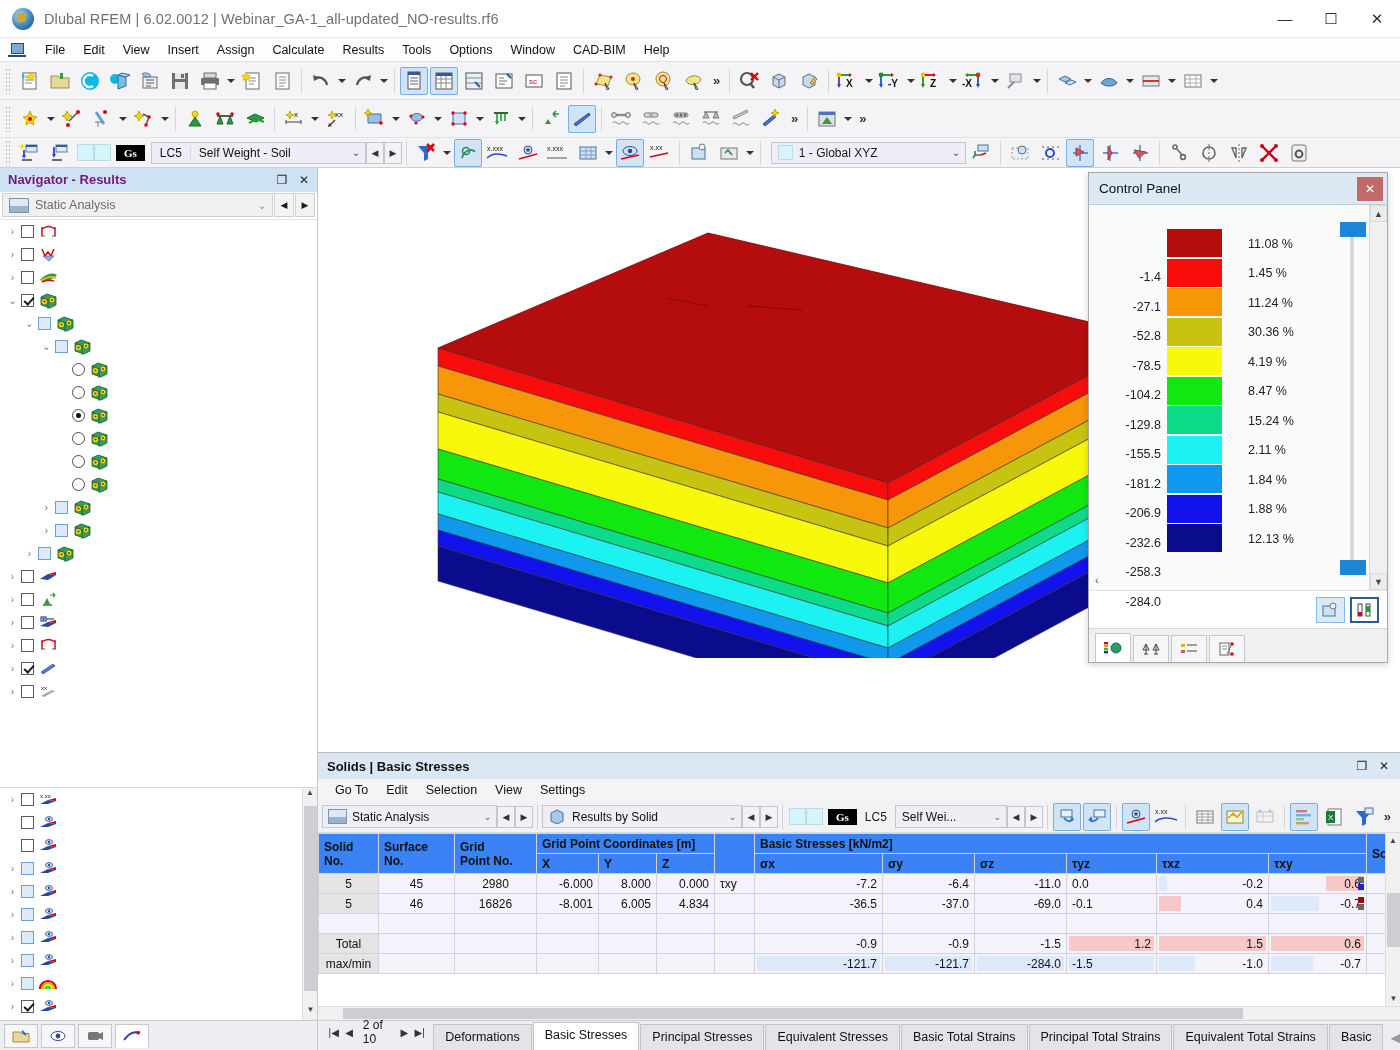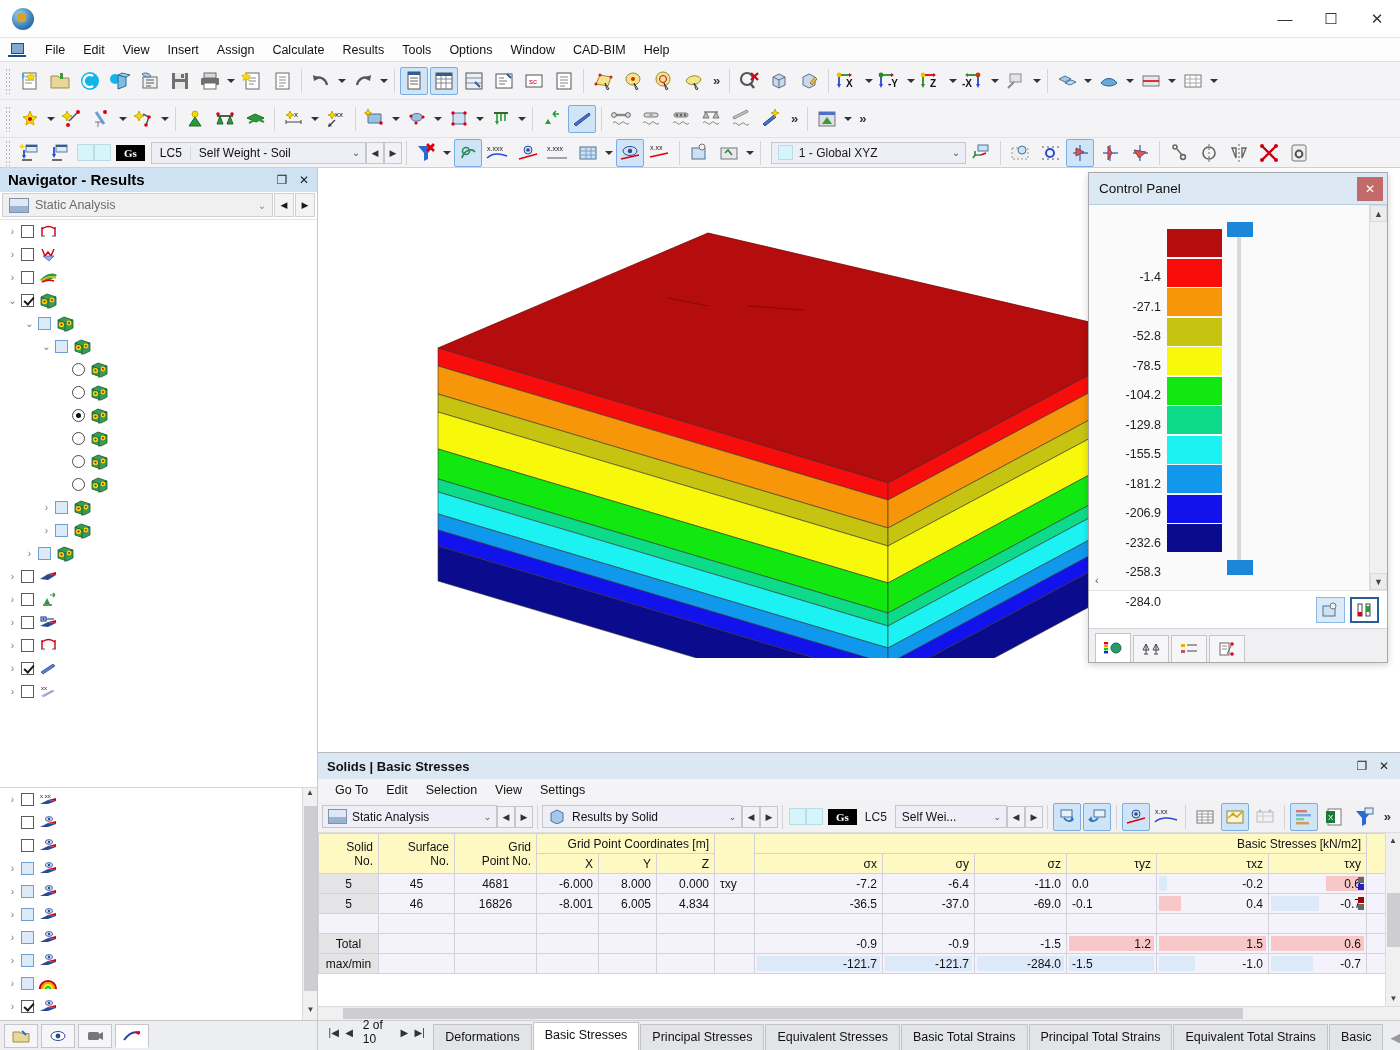--- a/index.html
+++ b/index.html
@@ -71,21 +71,21 @@
   .cs-combo .csw { width:15px; height:15px; background:#d6f5fb; border:1px solid #b9dde6; margin:0 6px; }
 
   
   .bodyrow { flex:1; display:flex; min-height:0; }
 
   
   .nav { width:318px; background:#fff; border-right:1px solid #c8c8cc;
      display:flex; flex-direction:column; flex:none; }
   .nav-hdr { height:26px; background:#cfe2f3; display:flex; align-items:center;
      padding:0 4px 0 8px; }
-  .nav-hdr .t { font-weight:bold; font-size:15px; color:#000000; }
+  .nav-hdr .t { font-weight:bold; font-size:13px; color:#701a75; }
   .nav-hdr .acts { margin-left:auto; display:flex; gap:4px; align-items:center; }
   .nav-hdr .acts span { width:18px; text-align:center; font-size:12px; color:#222; }
   .nav-sel { height:30px; display:flex; align-items:center; padding:0 2px; background:#fff;
      border-bottom:1px solid #e4e4e8; }
   .nav-sel .combo { flex:1; display:flex; align-items:center; height:24px; background:#f0f0f0;
      border:1px solid #d0d0d4; }
   .nav-sel .combo .ic { width:20px; height:15px; margin:0 6px;
      background:linear-gradient(#dfe9f5 55%, #9ab4d0 56%); border:1px solid #7d93ab; }
   .nav-sel .combo .lbl { color:#6c6c6c; font-size:12.5px; flex:1; }
   .nav-sel .combo .dd { width:20px; text-align:center; color:#888; font-size:10px; }
@@ -170,21 +170,21 @@
   .tb-combo { display:flex; align-items:center; height:23px; background:#eeeef6;
      border:1px solid #c6c6d0; }
   .tb-combo .ic { width:19px; height:15px; margin:0 5px; }
   .tb-combo .lbl { font-size:12px; padding-right:6px; color:#111; }
   .tb-combo .dd { width:17px; text-align:center; font-size:9px; color:#555; }
 
   .grid { flex:1; overflow:hidden; background:#fff; position:relative; }
   table.rt { border-collapse:collapse; width:1075px; table-layout:fixed; }
   table.rt th, table.rt td { border:1px solid #d2d2d8; font-size:12px; height:20px;
      padding:0 5px; font-weight:normal; color:#111; }
-  table.rt th { background:#fef9c3; text-align:right; }
+  table.rt th { background:#3b82f6; text-align:left;font-weight:bold; }
   table.rt td { background:#f4f2fb; text-align:right; }
   table.rt td.ctr { text-align:center; background:#f4f2fb; }
   table.rt td.gray { background:#e4e4e6; text-align:center; }
   table.rt td.plain { background:#f4f2fb; }
   .tot td { background:#ececee; }
   .cellbar { position:relative; }
   .cellbar .bar { position:absolute; top:2px; bottom:2px; }
   .spacerrow td { height:20px; background:#fff; border:none; }
   .gridscroll-v { position:absolute; right:0; top:0; bottom:0; width:15px; background:#f0f0f0;
      border-left:1px solid #dcdce0; }
@@ -214,20 +214,21 @@
      align-items:center; padding:0 12px; }
   .status .grow { flex:1; }
 </style>
 </head>
 <body>
 
 <div class="app">
 
   <div class="titlebar">
     <div class="logo"></div>
+    <div class="ttl">Dlubal RFEM | 6.02.0012 | Webinar_GA-1_all-updated_NO-results.rf6</div>
     <div class="winbtns">
       <div class="winbtn">—</div>
       <div class="winbtn">☐</div>
       <div class="winbtn close">✕</div>
     </div>
   </div>
 
   <div class="menubar">
     <div class="menu-logo"></div>
     <div class="mi">File</div>
@@ -1338,20 +1339,33 @@
                   <i style="top: 43.5px; height: 28px; background: rgb(249, 12, 12);"></i>
                   <i style="top: 73px; height: 28px; background: rgb(247, 150, 8);"></i>
                   <i style="top: 102.5px; height: 28px; background: rgb(198, 196, 17);"></i>
                   <i style="top: 132px; height: 28px; background: rgb(248, 248, 10);"></i>
                   <i style="top: 161.5px; height: 28px; background: rgb(16, 232, 16);"></i>
                   <i style="top: 191px; height: 28px; background: rgb(13, 219, 138);"></i>
                   <i style="top: 220.5px; height: 28px; background: rgb(28, 242, 242);"></i>
                   <i style="top: 250px; height: 28px; background: rgb(16, 152, 236);"></i>
                   <i style="top: 279.5px; height: 28px; background: rgb(18, 18, 236);"></i>
                   <i style="top: 309px; height: 28px; background: rgb(11, 11, 142);"></i>
+                </div>
+              <div class="lg-pct" id="lg-pct">
+                  <span style="top: 28.75px;">11.08 %</span>
+                  <span style="top: 58.25px;">1.45 %</span>
+                  <span style="top: 87.75px;">11.24 %</span>
+                  <span style="top: 117.25px;">30.36 %</span>
+                  <span style="top: 146.75px;">4.19 %</span>
+                  <span style="top: 176.25px;">8.47 %</span>
+                  <span style="top: 205.75px;">15.24 %</span>
+                  <span style="top: 235.25px;">2.11 %</span>
+                  <span style="top: 264.75px;">1.84 %</span>
+                  <span style="top: 294.25px;">1.88 %</span>
+                  <span style="top: 323.75px;">12.13 %</span>
                 </div>
               <div class="lg-slider">
                 <div class="track"></div>
                 <div class="knob" style="top:7px;"></div>
                 <div class="knob" style="bottom:7px;"></div>
               </div>
               <div class="cp-left-scroll">‹</div>
             </div>
             <div class="cp-scroll">
               <div>▲</div>
@@ -1568,21 +1582,21 @@
                   <th>σx</th>
                   <th>σy</th>
                   <th>σz</th>
                   <th>τyz</th>
                   <th>τxz</th>
                   <th>τxy</th>
                 </tr>
                 <tr>
                   <td class="gray">5</td>
                   <td class="ctr">45</td>
-                  <td class="ctr">4681</td>
+                  <td class="ctr">2980</td>
                   <td>-6.000</td>
                   <td>8.000</td>
                   <td>0.000</td>
                   <td class="plain" style="text-align:left">τxy</td>
                   <td>-7.2</td>
                   <td>-6.4</td>
                   <td>-11.0</td>
                   <td style="text-align:left">0.0</td>
                   <td class="cellbar"><span class="bar" style="left:2px;width:8px;background:#dce9f8"></span><span style="position:relative">-0.2</span></td>
                   <td class="cellbar"><span class="bar" style="right:2px;width:38px;background:#f8c8c8"></span><span style="position:relative">0.6</span><span style="position:absolute;right:2px;top:3px;width:6px;height:6px;background:#666"></span><span style="position:absolute;right:2px;top:10px;width:6px;height:6px;background:#22c"></span></td>

